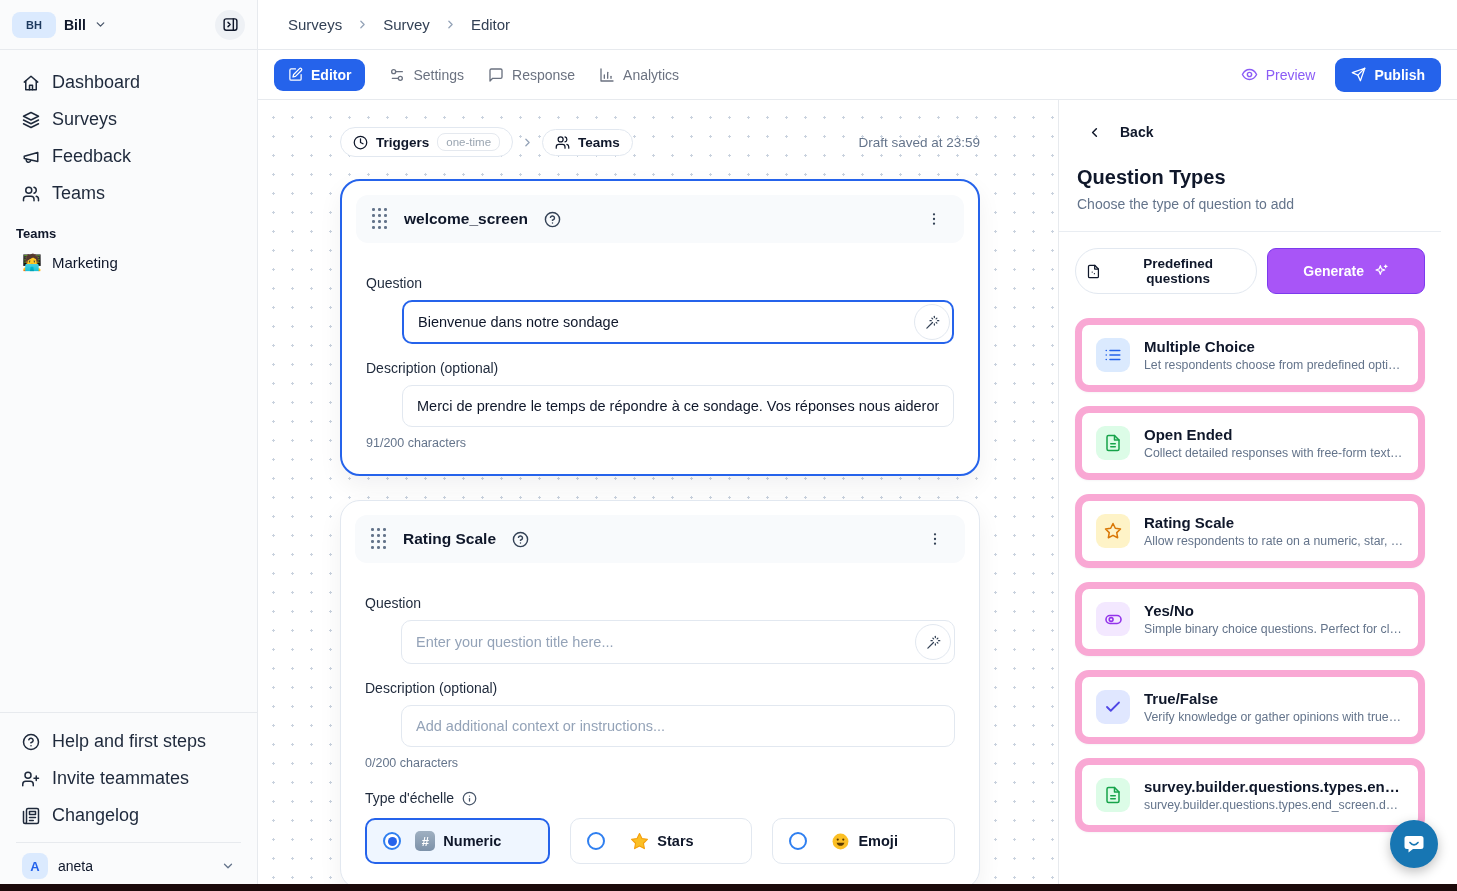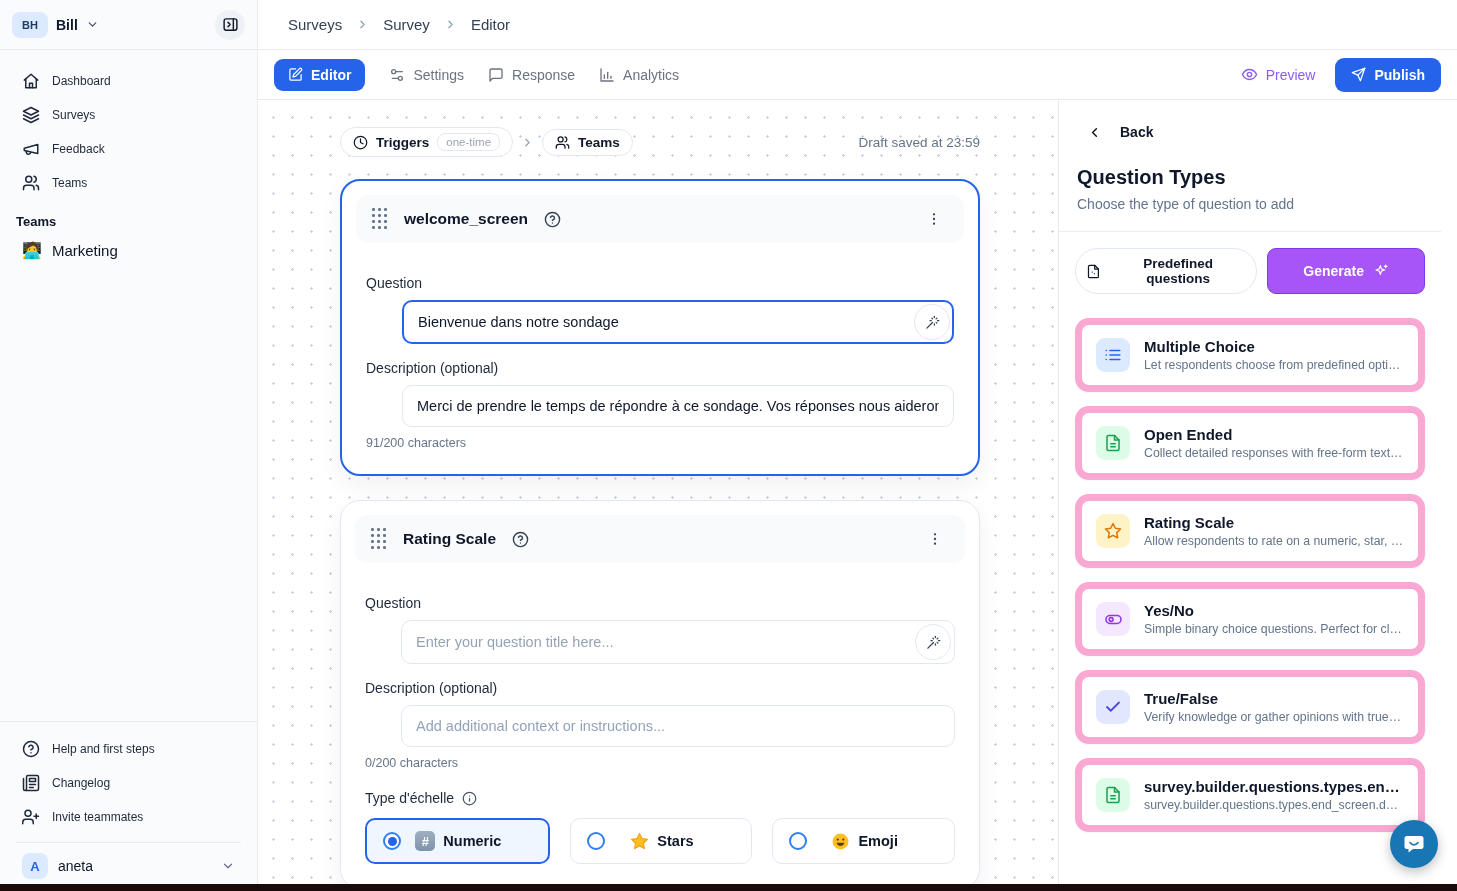--- a/index.html
+++ b/index.html
@@ -3,26 +3,26 @@
 <meta charset="utf-8">
 <style>
   * { box-sizing: border-box; margin: 0; padding: 0; }
   html,body { width:1457px; height:891px; overflow:hidden; }
   body { font-family:"Liberation Sans", sans-serif; background:#fff; color:#0f172a; position:relative; }
   .app { display:flex; height:891px; }
 
   
   .sidebar { width:258px; min-width:258px; background:#fafbfc; border-right:1px solid #e7eaee; display:flex; flex-direction:column; }
   .sb-header { height:50px; display:flex; align-items:center; gap:8px; padding:0 12px; border-bottom:1px solid #e7eaee; }
-  .ws-avatar { width:36px; height:26px; border-radius:8px; background:#dbeafe; color:#1e3a5f; font-size:11px; font-weight:bold; display:flex; align-items:center; justify-content:center; }
+  .ws-avatar { width:44px; height:26px; border-radius:8px; background:#dbeafe; color:#1e3a5f; font-size:11px; font-weight:bold; display:flex; align-items:center; justify-content:center; }
   .ws-name { font-size:14px; font-weight:700; color:#0f172a; }
   .sb-header .chev { color:#475569; display:flex; }
   .sb-collapse { margin-left:auto; width:30px; height:30px; border-radius:50%; background:#eef1f5; display:flex; align-items:center; justify-content:center; color:#0f172a; cursor:pointer; }
   .sb-nav { padding:14px 16px 0 16px; display:flex; flex-direction:column; }
-  .sb-item { display:flex; align-items:center; gap:12px; padding:8px 6px; font-size:12px; color:#1e293b; border-radius:8px; cursor:pointer; }
+  .sb-item { display:flex; align-items:center; gap:12px; padding:8px 6px; font-size:18px; color:#1e293b; border-radius:8px; cursor:pointer; }
   .sb-item svg { flex:none; color:#1e293b; }
   .sb-section { font-size:13px; font-weight:700; color:#0f172a; margin:14px 0 4px 0; }
   .sb-team { display:flex; align-items:center; gap:10px; padding:8px 6px; font-size:15px; color:#0f172a; cursor:pointer; }
   .sb-team .emoji { font-size:16px; }
   .sb-footer { margin-top:auto; border-top:1px solid #e7eaee; padding:10px 16px 0 16px; }
   .sb-account { border-top:1px solid #e7eaee; margin-top:8px; padding:10px 6px 12px 6px; display:flex; align-items:center; gap:10px; cursor:pointer; }
   .acct-avatar { width:26px; height:26px; border-radius:8px; background:#dbeafe; color:#2563eb; font-weight:bold; font-size:13px; display:flex; align-items:center; justify-content:center; }
   .acct-name { font-size:14px; font-weight:400; color:#0f172a; }
   .sb-account .chev { margin-left:auto; color:#64748b; display:flex; }
 
@@ -173,35 +173,35 @@
       <div class="sb-item">
         <svg width="18" height="18" viewBox="0 0 24 24" fill="none" stroke="currentColor" stroke-width="2" stroke-linecap="round" stroke-linejoin="round">
             <circle cx="12" cy="12" r="10"></circle>
             <path d="M9.1 9a3 3 0 0 1 5.8 1c0 2-3 3-3 3"></path>
             <path d="M12 17h.01"></path>
           </svg>
         <span>Help and first steps</span>
       </div>
       <div class="sb-item">
         <svg width="18" height="18" viewBox="0 0 24 24" fill="none" stroke="currentColor" stroke-width="2" stroke-linecap="round" stroke-linejoin="round">
+            <path d="M15 21v-2a4 4 0 0 0-4-4H5a4 4 0 0 0-4 4v2"></path>
+            <circle cx="8" cy="7" r="4"></circle>
+            <path d="M19 8v6"></path>
+            <path d="M22 11h-6"></path>
+          </svg>
+        <span>Invite teammates</span>
+      </div>
+      <div class="sb-item">
+        <svg width="18" height="18" viewBox="0 0 24 24" fill="none" stroke="currentColor" stroke-width="2" stroke-linecap="round" stroke-linejoin="round">
             <path d="M4 22h16a2 2 0 0 0 2-2V4a2 2 0 0 0-2-2H8a2 2 0 0 0-2 2v16a2 2 0 0 1-4 0V6"></path>
             <path d="M18 14h-8"></path>
             <path d="M15 18h-5"></path>
             <path d="M10 6h8v4h-8V6Z"></path>
           </svg>
         <span>Changelog</span>
-      </div>
-      <div class="sb-item">
-        <svg width="18" height="18" viewBox="0 0 24 24" fill="none" stroke="currentColor" stroke-width="2" stroke-linecap="round" stroke-linejoin="round">
-            <path d="M15 21v-2a4 4 0 0 0-4-4H5a4 4 0 0 0-4 4v2"></path>
-            <circle cx="8" cy="7" r="4"></circle>
-            <path d="M19 8v6"></path>
-            <path d="M22 11h-6"></path>
-          </svg>
-        <span>Invite teammates</span>
       </div>
       <div class="sb-account">
         <span class="acct-avatar">A</span>
         <span class="acct-name">aneta</span>
         <span class="chev">
           <svg width="14" height="14" viewBox="0 0 24 24" fill="none" stroke="currentColor" stroke-width="2.2" stroke-linecap="round" stroke-linejoin="round">
               <path d="m6 9 6 6 6-6"></path>
             </svg>
         </span>
       </div>

